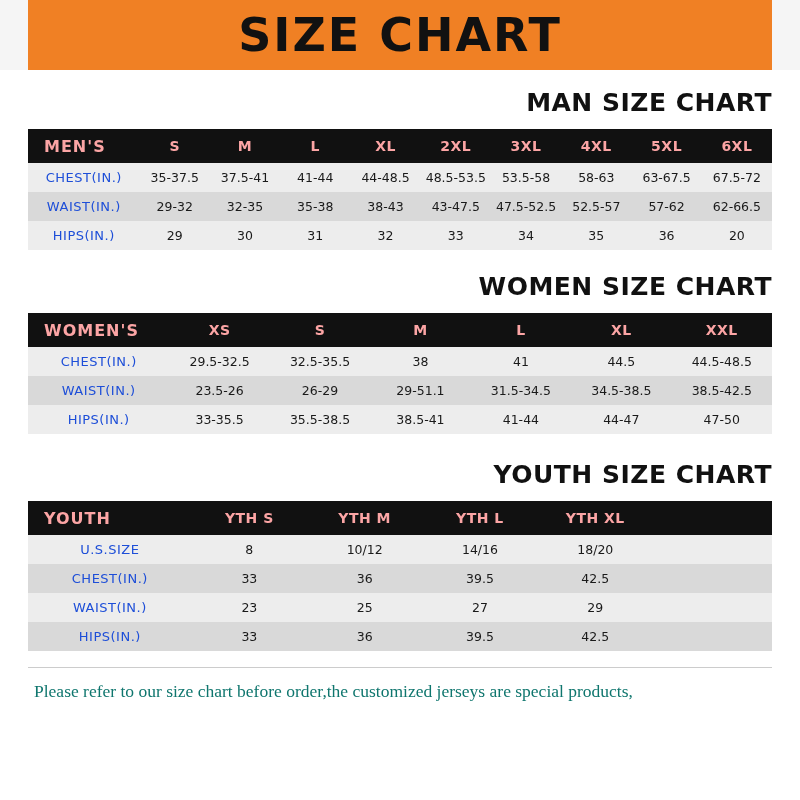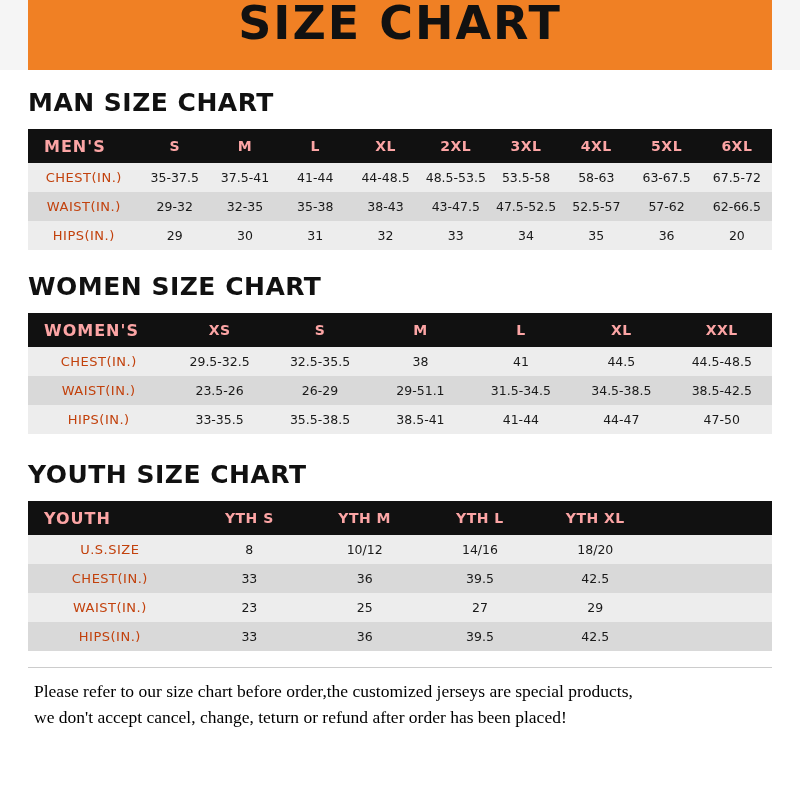--- a/index.html
+++ b/index.html
@@ -19,20 +19,21 @@
     height: 800px;
     box-sizing: border-box;
     display: flex;
     flex-direction: column;
   }
   
   .banner {
     background: #f08024;
     height: 70px;
     display: flex;
+    align-items: center;
     justify-content: center;
     position: relative;
   }
   .banner-title {
     font-family: "DejaVu Sans", sans-serif;
     font-weight: bold;
     font-size: 46px;
     letter-spacing: 2px;
     color: #111111;
     text-align: center;
@@ -53,21 +54,21 @@
     padding: 0 28px;
     box-sizing: border-box;
     background: #ffffff;
   }
 
   .section-title {
     font-family: "DejaVu Sans", sans-serif;
     font-weight: bold;
     font-size: 25px;
     color: #111111;
-    text-align: left;
+    text-align: right;
     letter-spacing: 0.5px;
   }
   .t-man { margin: 18px 0 12px 0; }
   .t-women { margin: 22px 0 12px 0; }
   .t-youth { margin: 26px 0 12px 0; }
 
   table.size-table {
     width: 100%;
     border-collapse: collapse;
     table-layout: fixed;
@@ -94,35 +95,35 @@
   table.size-table thead th.corner {
     font-size: 16px;
     letter-spacing: 1px;
     text-align: left;
     padding-left: 16px;
   }
   table.size-table tbody tr.odd { background: #ededed; }
   table.size-table tbody tr.even { background: #d9d9d9; }
   table.size-table tbody td.rowhead {
     font-size: 13px;
-    color: #c2410c;
+    color: #1d4ed8;
     letter-spacing: 0.5px;
   }
 
   
   table.men col.first { width: 15%; }
   table.women col.first { width: 19%; }
   table.youth col.first { width: 22%; }
   table.youth col.pad { width: 16%; }
 
   .note {
     margin-top: 16px;
     padding: 10px 6px 0 6px;
     border-top: 1px solid #cccccc;
-    color: #000000;
+    color: #0f766e;
     font-family: "Liberation Serif", serif;
     font-size: 17.5px;
     line-height: 1.5;
     text-align: left;
   }
 </style>
 </head>
 <body>
 
 <div class="page">
@@ -307,17 +308,16 @@
           <td>36</td>
           <td>39.5</td>
           <td>42.5</td>
           <td></td>
         </tr>
       </tbody>
     </table>
 
     <div class="note">
       <div>Please refer to our size chart before order,the customized jerseys are special products,</div>
-      <div>we don't accept cancel, change, teturn or refund after order has been placed!</div>
     </div>
 
   </div>
 </div>
 
 </body></html>

